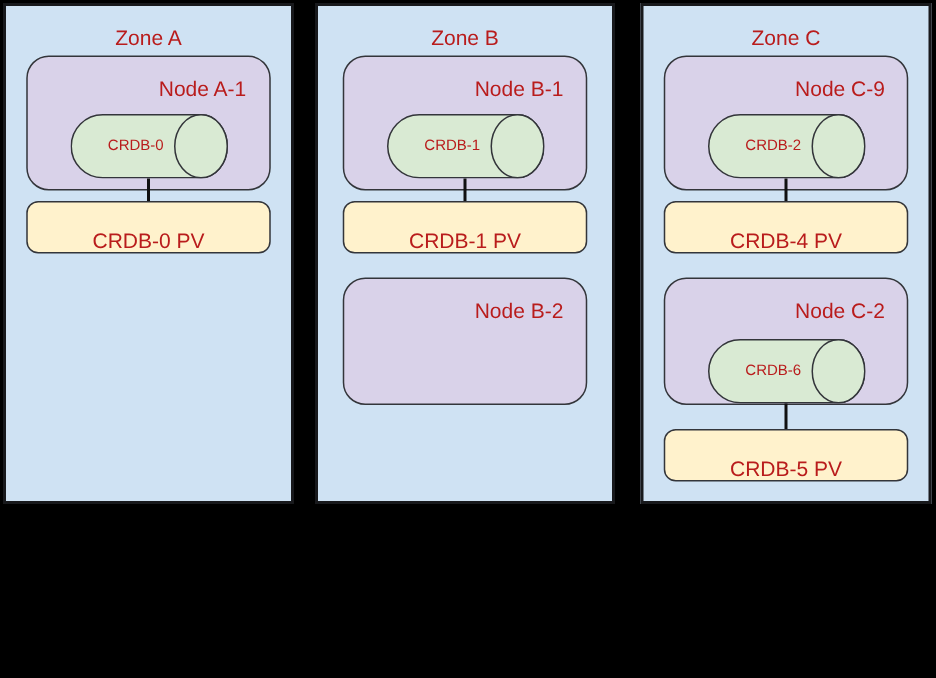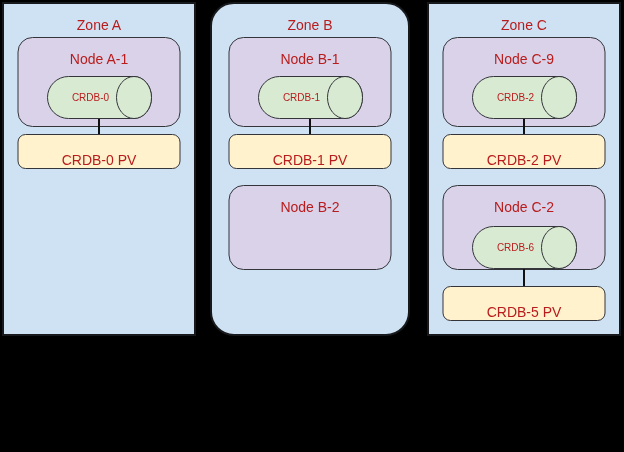--- a/index.html
+++ b/index.html
@@ -17,21 +17,21 @@
   }
   .node {
     position:absolute; left:50%; transform:translateX(-50%);
     width:163px; height:90px; box-sizing:border-box;
     background:#d9d2e9; border:1px solid #33353a; border-radius:15px;
   }
   .node.row1 { top:33px; }
   .node.row2 { top:181px; height:85px;text-decoration:underline; }
   .node-title {
     position:absolute; top:13px; left:0; width:100%;
-    text-align:center; font-size:14px; line-height:16px;
+    text-align:center; font-size:14px; line-height:16px;padding-left:36px;
   }
   .cyl {
     position:absolute; left:50%; transform:translateX(-50%); top:38px;
     width:105px; height:43px;
   }
   .node.row2 .cyl { top:40px; }
   .cyl-label {
     position:absolute; left:0; top:0; width:88px; height:43px;
     display:flex; align-items:center; justify-content:center;
     font-size:10px;
@@ -70,21 +70,21 @@
       </div>
     </div>
 
     <div class="connector c1"></div>
 
     <div class="pv row1pv">
       <span>CRDB-0 PV</span>
     </div>
   </div>
 
-  <div class="zone" style="left:210px; width:200px;border-radius:24px;">
+  <div class="zone" style="left:210px; width:200px;">
     <div class="zone-title">Zone B</div>
 
     <div class="node row1">
       <div class="node-title">Node B-1</div>
       <div class="cyl">
         <svg width="105" height="43" viewBox="0 0 105 43">
           <path d="M 21.5 0.5 L 87 0.5 A 17.5 21 0 0 1 87 42.5 L 21.5 42.5 A 21 21 0 0 1 21.5 0.5 Z" fill="#d9ead3" stroke="#33353a" stroke-width="1"></path>
           <ellipse cx="87" cy="21.5" rx="17.5" ry="21" fill="#d9ead3" stroke="#33353a" stroke-width="1"></ellipse>
         </svg>
         <div class="cyl-label">CRDB-1</div>
@@ -112,21 +112,21 @@
           <path d="M 21.5 0.5 L 87 0.5 A 17.5 21 0 0 1 87 42.5 L 21.5 42.5 A 21 21 0 0 1 21.5 0.5 Z" fill="#d9ead3" stroke="#33353a" stroke-width="1"></path>
           <ellipse cx="87" cy="21.5" rx="17.5" ry="21" fill="#d9ead3" stroke="#33353a" stroke-width="1"></ellipse>
         </svg>
         <div class="cyl-label">CRDB-2</div>
       </div>
     </div>
 
     <div class="connector c1"></div>
 
     <div class="pv row1pv">
-      <span>CRDB-2 PV</span>
+      <span>CRDB-4 PV</span>
     </div>
 
     <div class="node row2">
       <div class="node-title">Node C-2</div>
       <div class="cyl">
         <svg width="105" height="43" viewBox="0 0 105 43">
           <path d="M 21.5 0.5 L 87 0.5 A 17.5 21 0 0 1 87 42.5 L 21.5 42.5 A 21 21 0 0 1 21.5 0.5 Z" fill="#d9ead3" stroke="#33353a" stroke-width="1"></path>
           <ellipse cx="87" cy="21.5" rx="17.5" ry="21" fill="#d9ead3" stroke="#33353a" stroke-width="1"></ellipse>
         </svg>
         <div class="cyl-label">CRDB-6</div>

